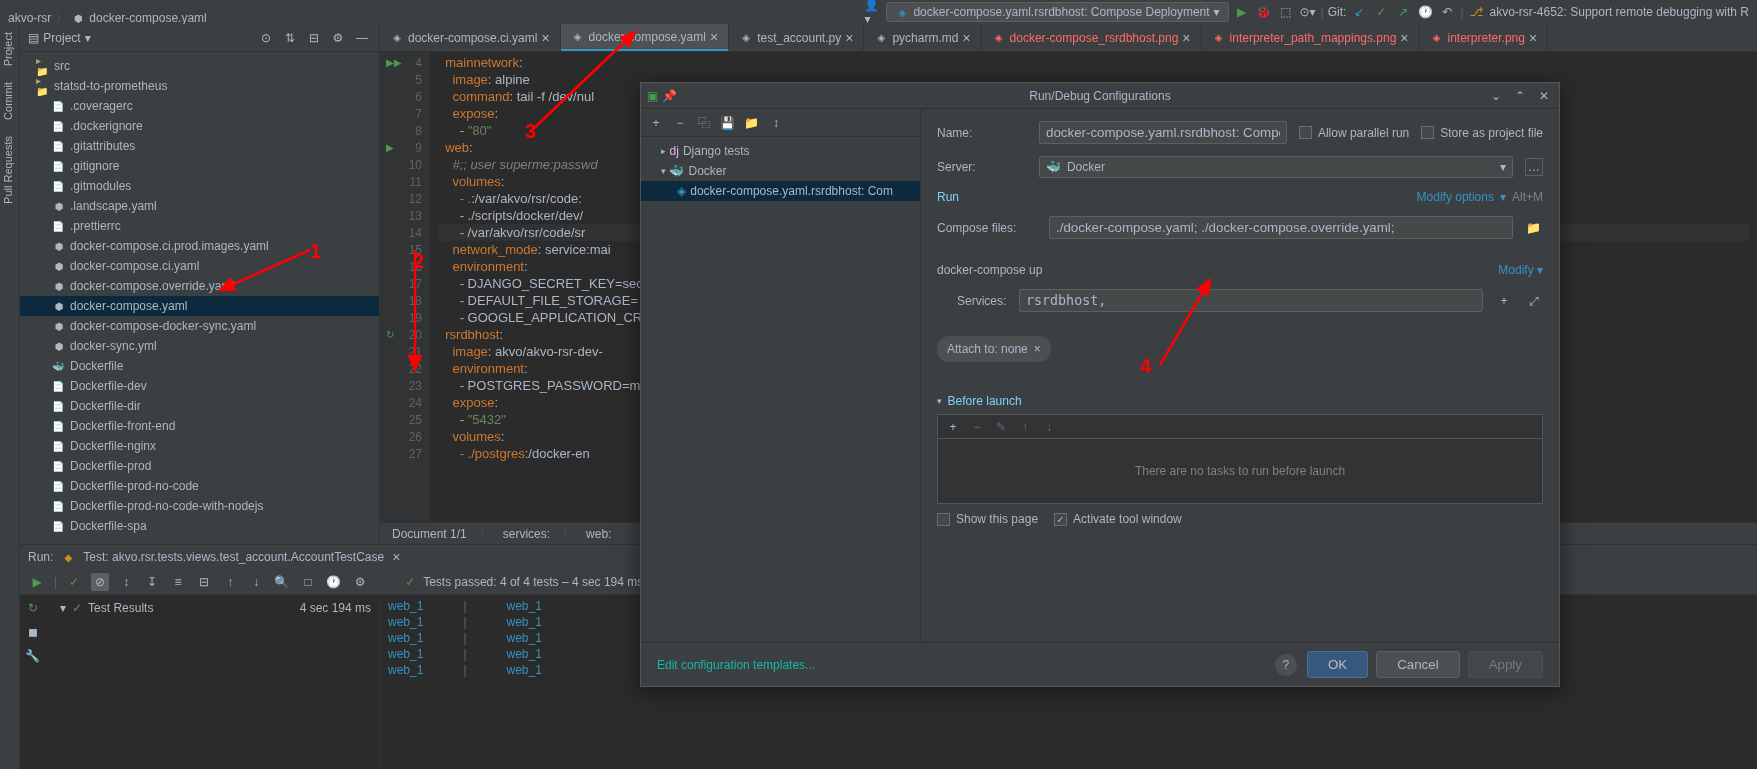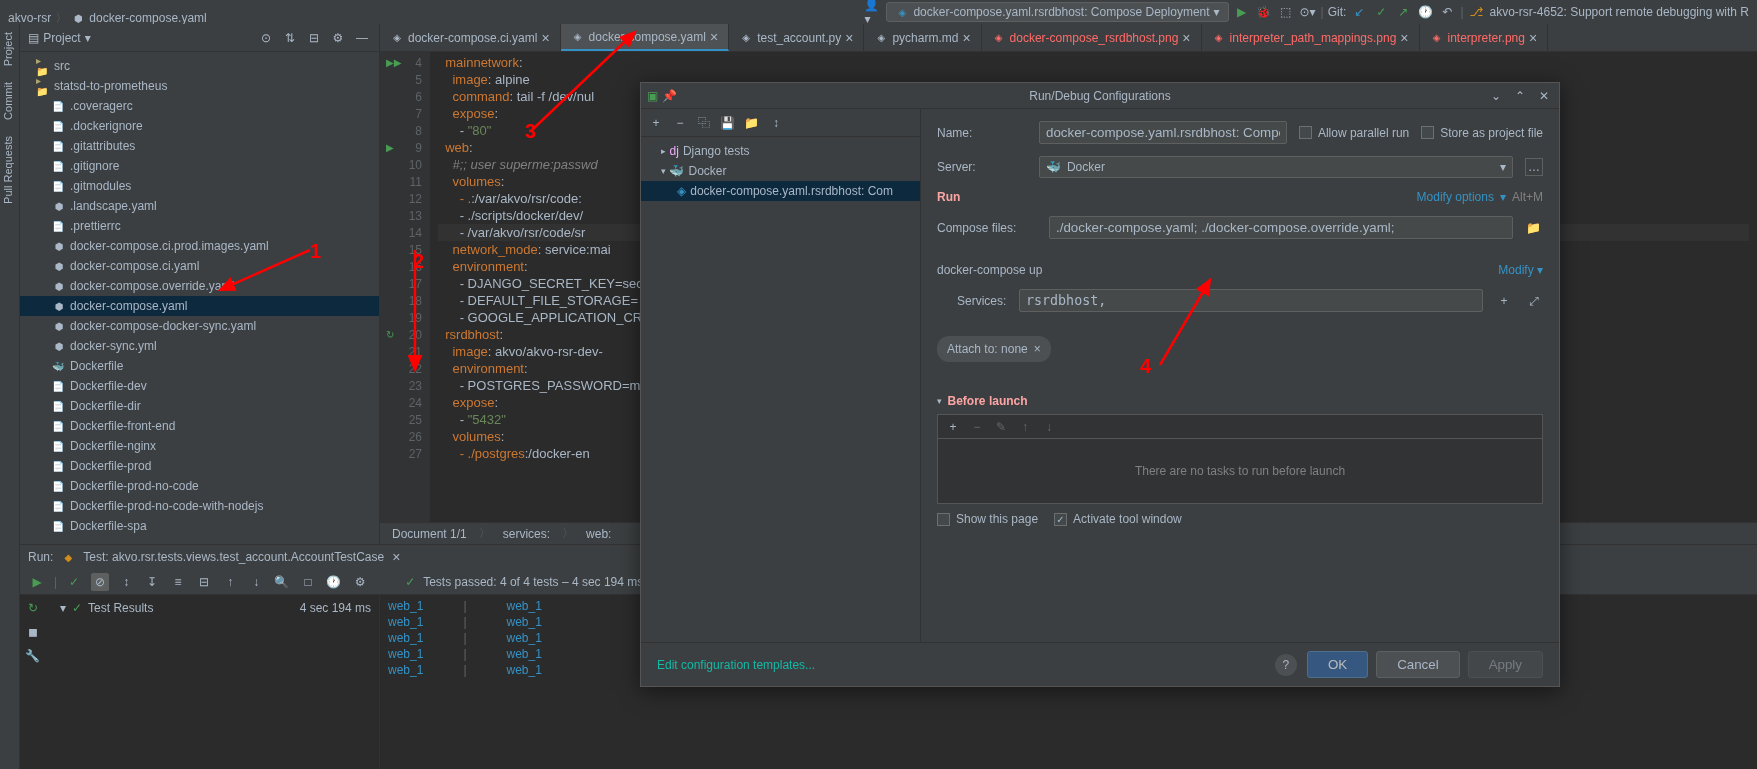--- a/index.html
+++ b/index.html
@@ -83,21 +83,21 @@
 .dialog-tree-item.lvl2 { padding-left: 36px; }
 .dialog-tree-item.selected { background: #0d293e; }
 .dialog-main { flex: 1; padding: 12px 16px; display: flex; flex-direction: column; gap: 12px; }
 .form-row { display: flex; align-items: center; gap: 12px; }
 .form-label { width: 90px; color: #a9b7c6; }
 .form-input { flex: 1; background: #45494a; border: 1px solid #5e6060; padding: 3px 6px; color: #a9b7c6; border-radius: 2px; }
 .form-input-narrow { width: 260px; }
 .checkbox-group { display: flex; align-items: center; gap: 6px; }
 .checkbox { width: 13px; height: 13px; border: 1px solid #6e6e6e; background: #43494a; }
 .checkbox.checked::after { content: '✓'; color: #a9b7c6; font-size: 10px; display: block; text-align: center; line-height: 11px; }
-.section-label { color: #fca5a5; font-weight: bold; }
+.section-label { color: #7dd3fc; font-weight: normal; }
 .modify-link { color: #3592c4; cursor: pointer; }
 .dialog-chip { background: #4c5052; border-radius: 12px; padding: 6px 10px; display: inline-flex; align-items: center; gap: 6px; }
 .before-launch-panel { border: 1px solid #555; background: #313335; height: 90px; display: flex; flex-direction: column; }
 .before-launch-toolbar { height: 24px; display: flex; align-items: center; padding: 0 6px; gap: 6px; border-bottom: 1px solid #555; }
 .before-launch-empty { flex: 1; display: flex; align-items: center; justify-content: center; color: #808080; }
 .dialog-bottom-opts { display: flex; align-items: center; gap: 16px; padding: 8px 0; }
 .dialog-footer { height: 44px; display: flex; align-items: center; justify-content: space-between; padding: 0 16px; border-top: 1px solid #323232; }
 .link-text { color: #14b8a6; cursor: pointer; }
 .dialog-buttons { display: flex; gap: 8px; }
 .btn { padding: 5px 20px; border-radius: 3px; cursor: pointer; border: 1px solid #5e6060; background: #4c5052; color: #a9b7c6; }

